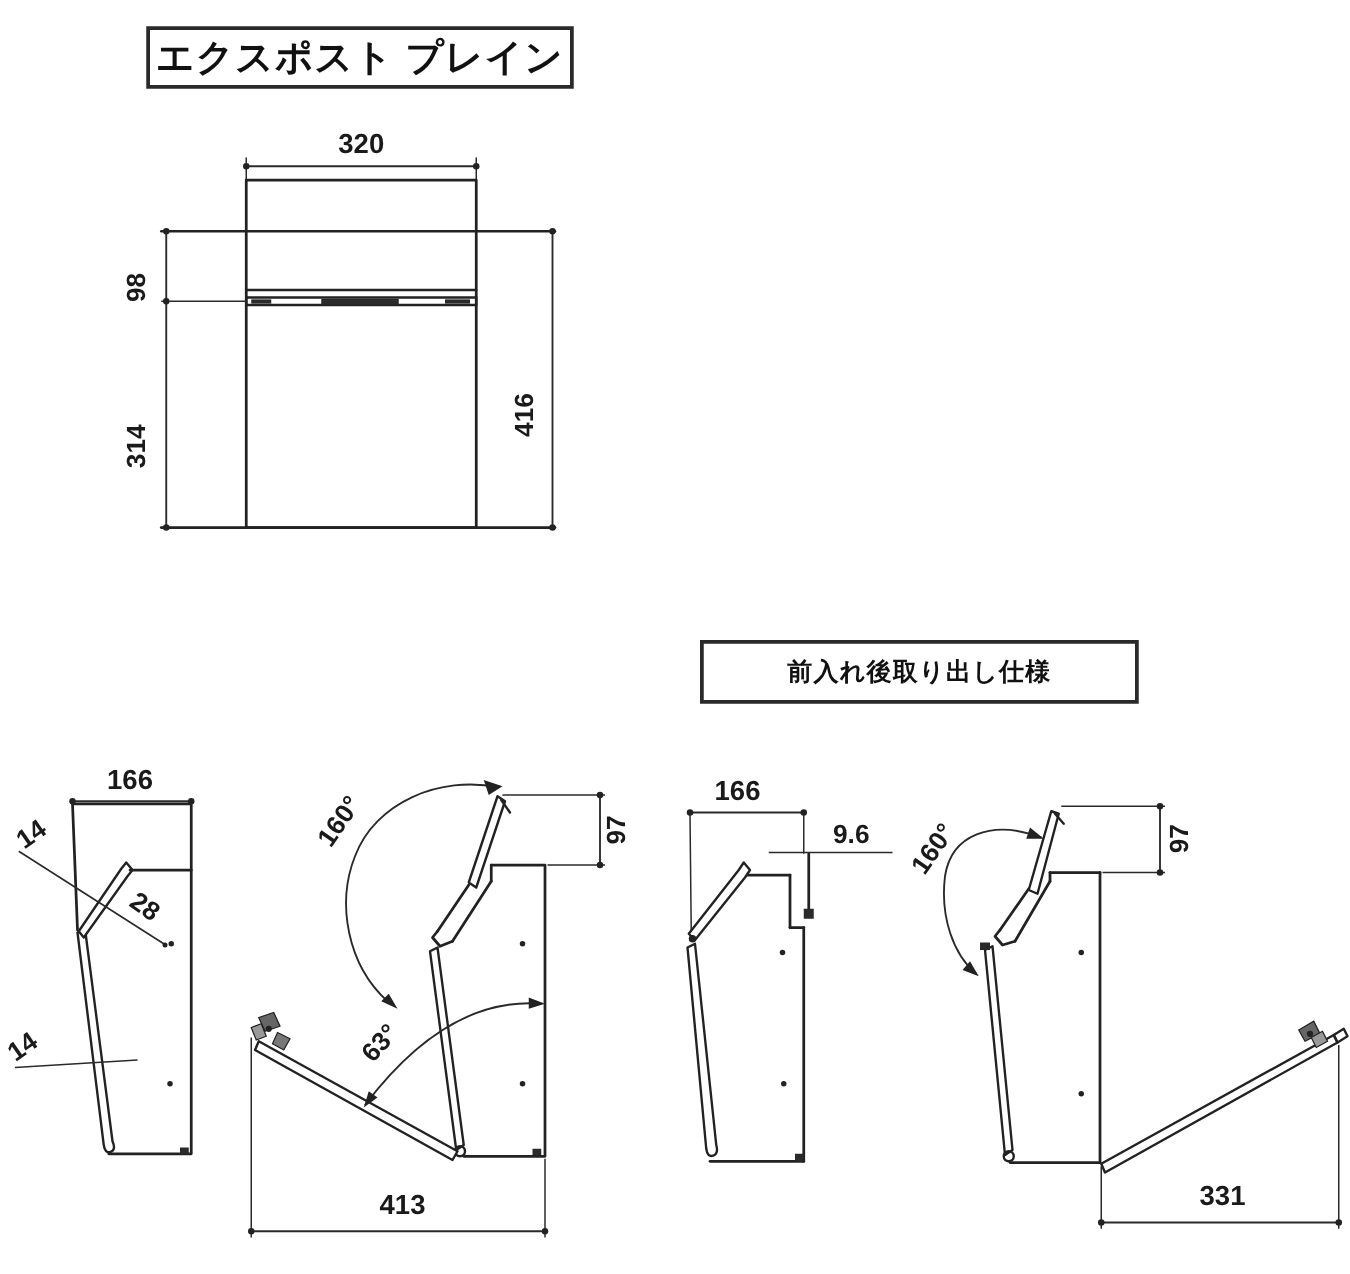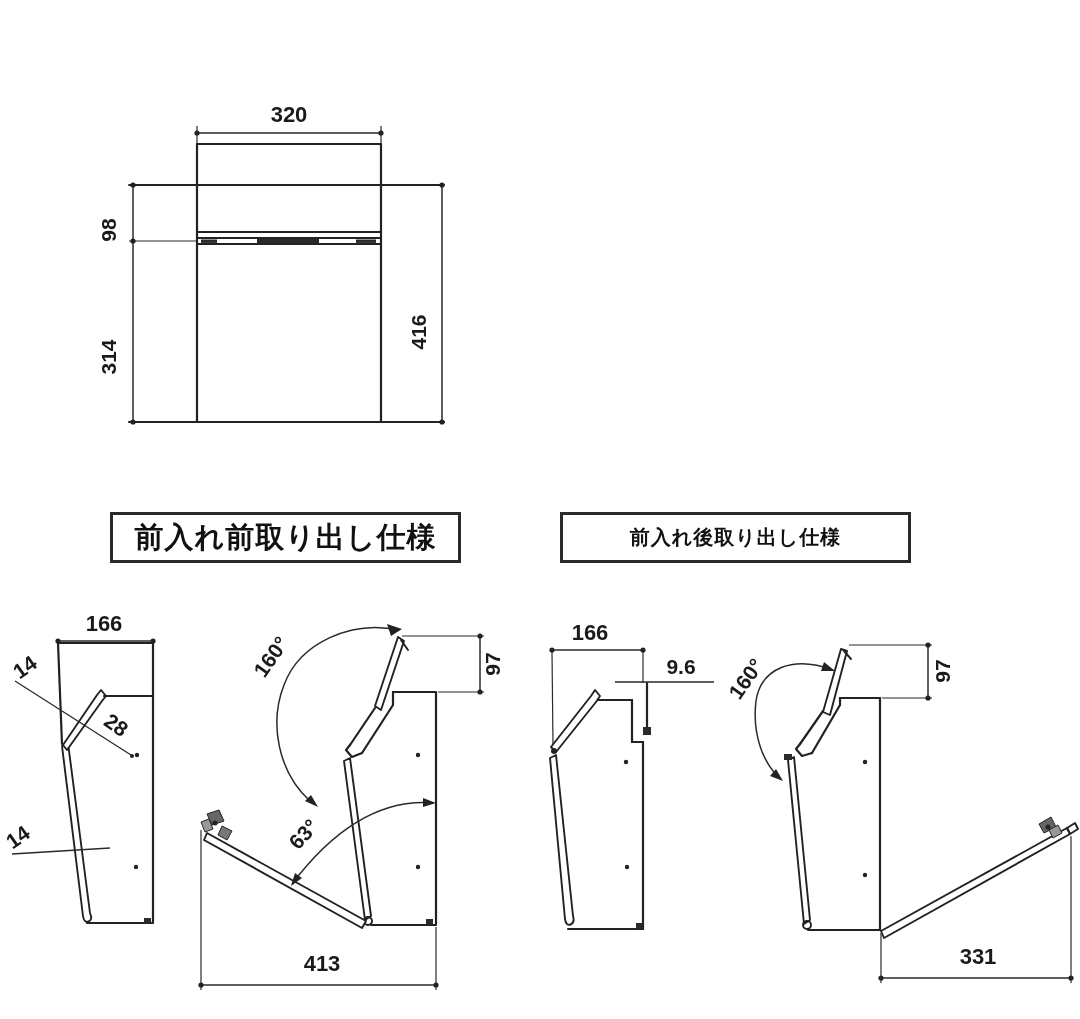--- a/index.html
+++ b/index.html
@@ -209,19 +209,19 @@
 
       <line class="extline" x1="881" y1="933" x2="881" y2="983"></line>
       <line class="extline" x1="1071" y1="836" x2="1071" y2="983"></line>
       <line class="dimline" x1="881" y1="978" x2="1071" y2="978"></line>
       <circle class="dot" cx="881" cy="978" r="2.6"></circle>
       <circle class="dot" cx="1071" cy="978" r="2.6"></circle>
       <text class="dim" x="978" y="964" font-size="22" text-anchor="middle">331</text>
     </g>
   </svg>
 
-  <div class="label-box" id="section-front">
-    <span>前入れ前取り出し仕様</span>
+  <div class="label-box" id="title-box">
+    <span>エクスポスト プレイン</span>
   </div>
   <div class="label-box" id="section-rear">
     <span>前入れ後取り出し仕様</span>
   </div>
 </div>
 
 </body></html>

